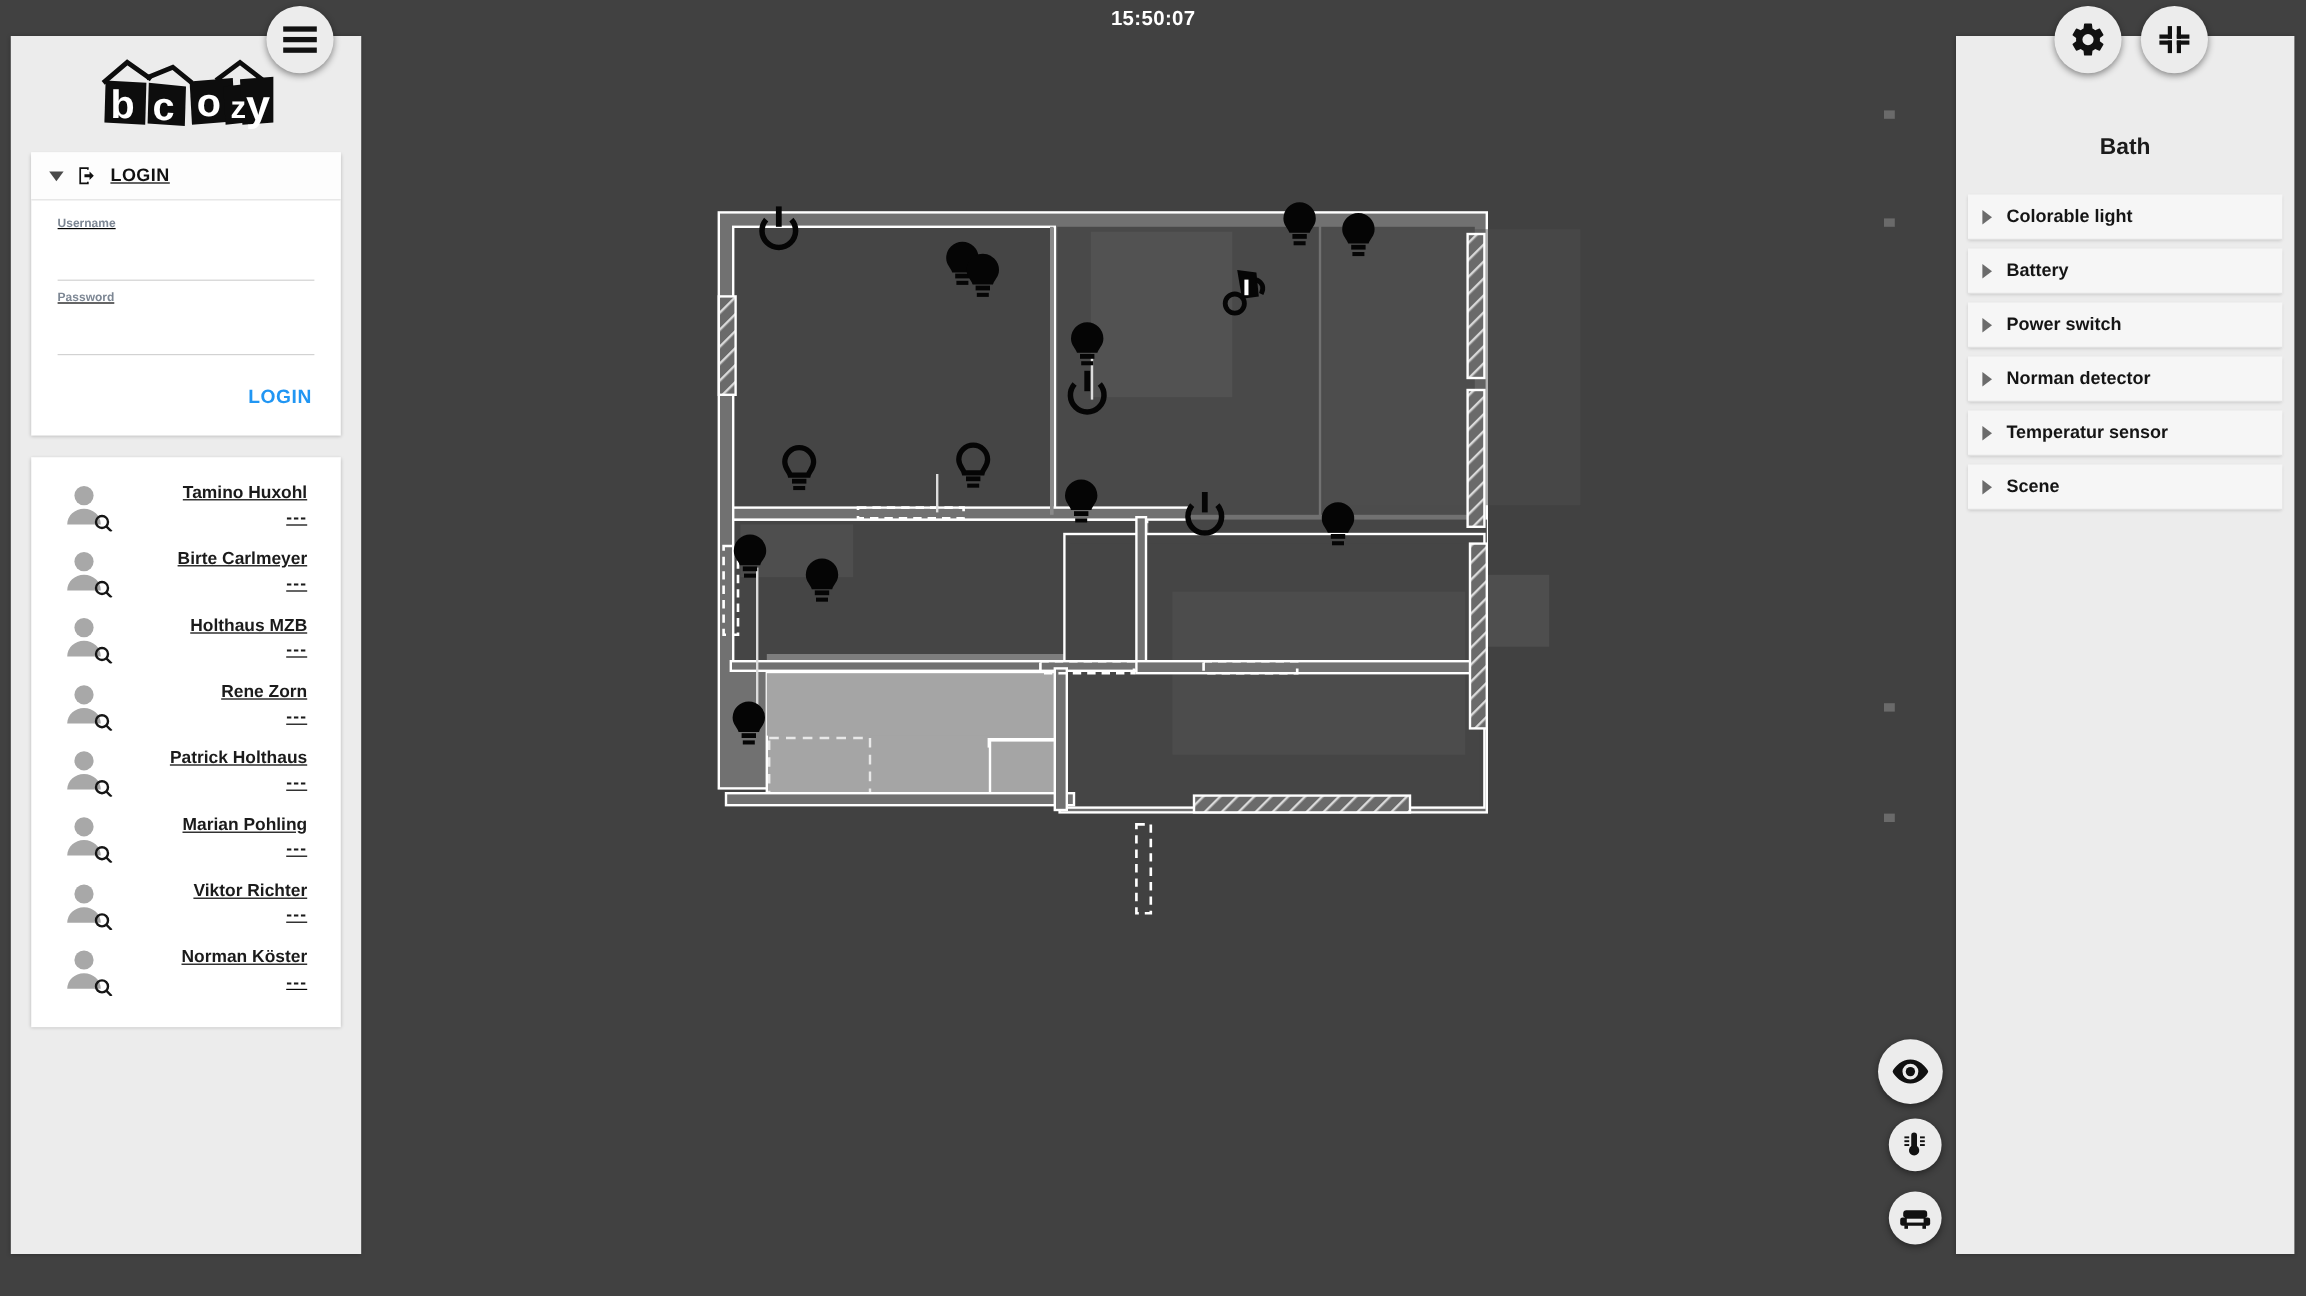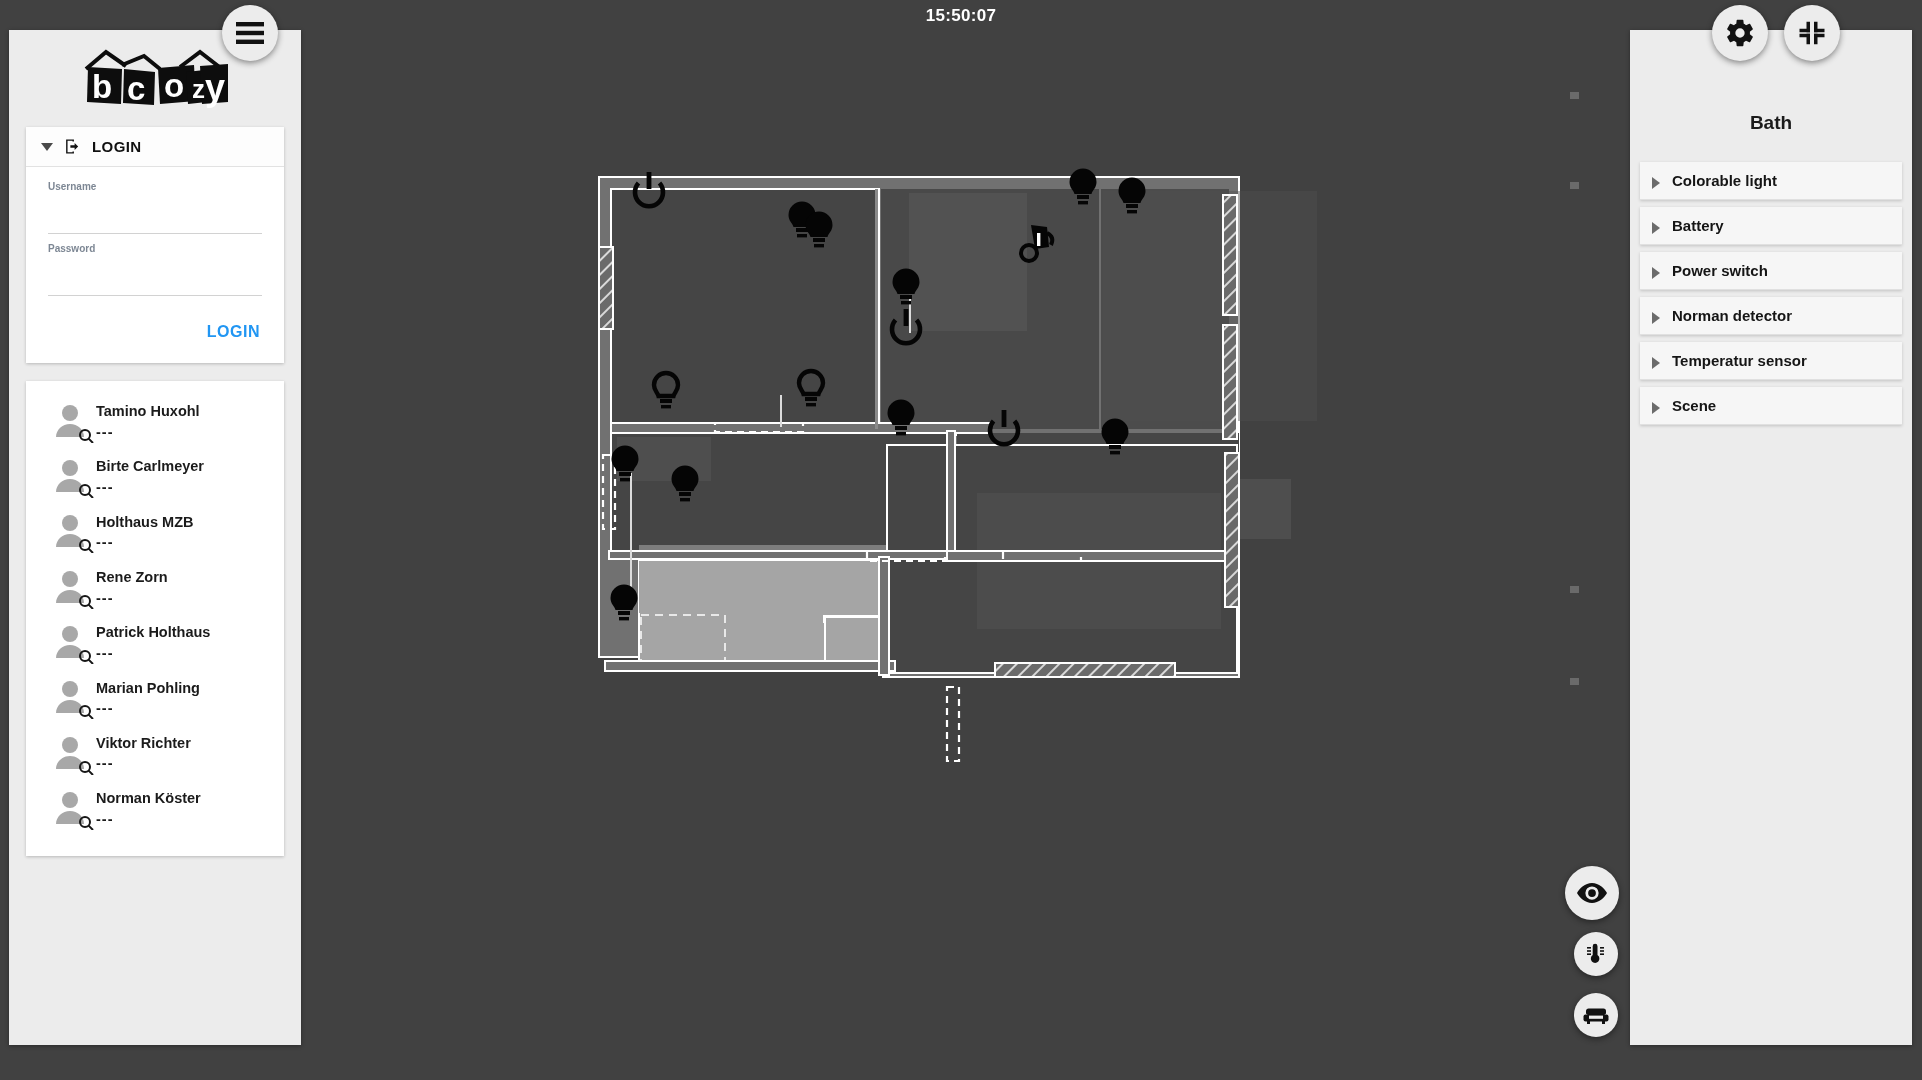--- a/index.html
+++ b/index.html
@@ -29,20 +29,21 @@
   .logo-area {
     height: 95px; display: flex; align-items: center; justify-content: center;
     background: #ececec;
   }
   .logo-svg { display:block; }
 
   .card {
     background: #ffffff;
     margin: 0 17px;
     box-shadow: 0 1px 3px rgba(0,0,0,.22);
+    text-decoration: underline;
   }
   .login-card { margin-top: 2px; }
   .login-header {
     display: flex; align-items: center; gap: 11px;
     padding: 11px 19px 11px 15px;
     border-bottom: 1px solid #e2e2e2;
     background: #fdfdfd;
     cursor: pointer;
   }
   .tri-down {
@@ -74,21 +75,21 @@
 
   
   .users-card { margin-top: 18px; padding: 14px 0 18px 0; }
   .user-row {
     display: flex; align-items: center;
     padding: 7px 14px 7px 28px;
     cursor: pointer;
   }
   .user-avatar { position: relative; width: 42px; height: 40px; flex: 0 0 42px; }
   .user-avatar svg { display:block; }
-  .user-info { flex: 1; text-align: left; padding-right: 14px; }
+  .user-info { flex: 1; text-align: right; padding-right: 14px; }
   .user-name { font-size: 14.5px; font-weight: bold; color: #1b1b1b; line-height: 1.35; }
   .user-status { font-size: 14.5px; font-weight: bold; color: #1b1b1b; line-height: 1.5; letter-spacing: 1px; }
 
   
   .fab {
     position: absolute;
     border-radius: 50%;
     background: #ececec;
     box-shadow: 0 2px 6px rgba(0,0,0,.45);
     display: flex; align-items: center; justify-content: center;
@@ -115,21 +116,21 @@
     text-align: center; font-size: 19px; font-weight: bold;
     color: #1b1b1b; padding: 82px 0 28px 0;
   }
   .device-list { padding: 0 10px; }
   .device-item {
     background: #f6f6f6;
     border-bottom: 1px solid #e0e0e0;
     box-shadow: 0 1px 3px rgba(0,0,0,.18);
     margin-bottom: 7px;
     padding: 10px 12px;
-    display: flex; align-items: flex-end; gap: 12px;
+    display: flex; align-items: center; gap: 12px;
     cursor: pointer;
   }
   .tri-right {
     width: 0; height: 0; flex: 0 0 auto;
     border-top: 6px solid transparent;
     border-bottom: 6px solid transparent;
     border-left: 8px solid #6b6b6b;
   }
   .device-label { font-size: 15px; font-weight: bold; color: #151515; }
 

